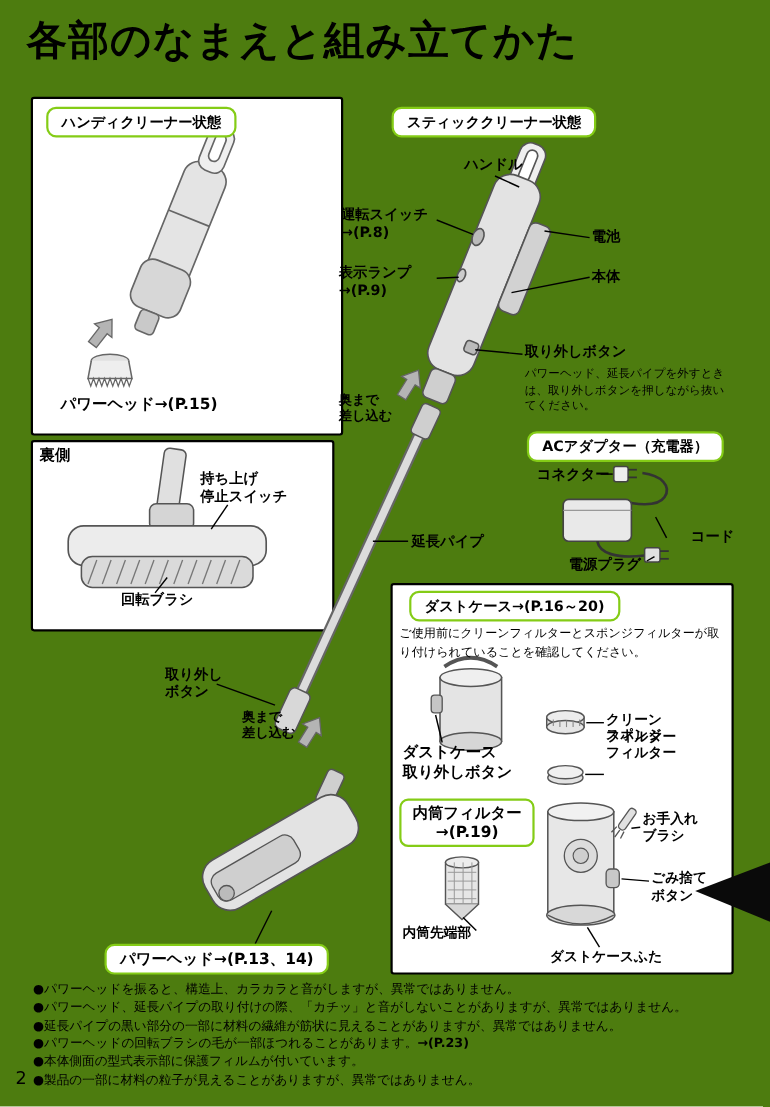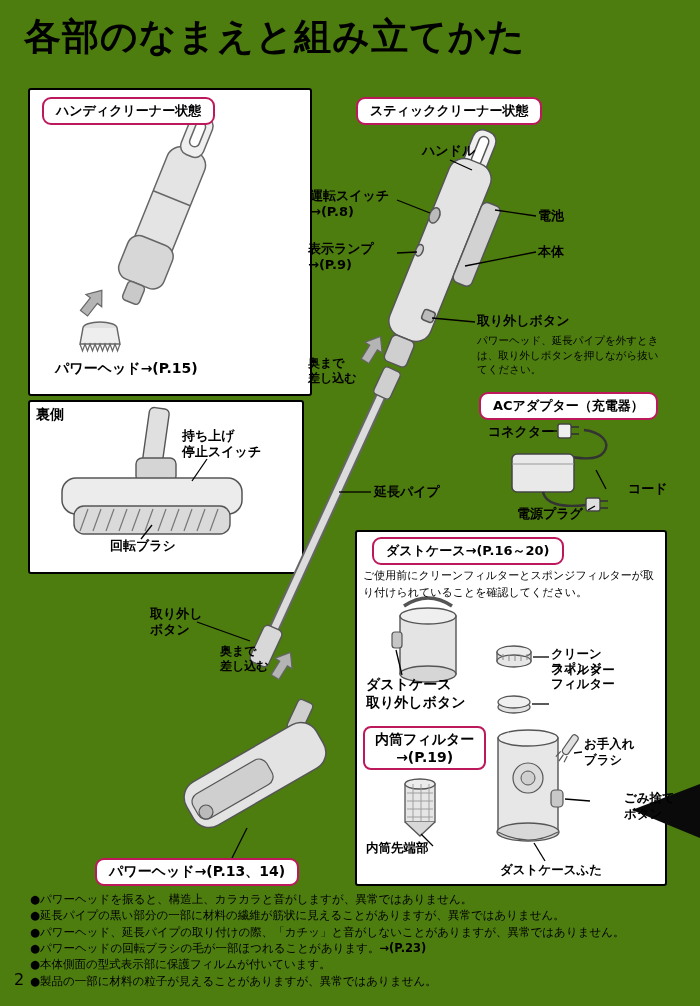--- a/index.html
+++ b/index.html
@@ -1,21 +1,21 @@
 <!DOCTYPE html>
 <html><head>
 <meta charset="utf-8">
 <style>
   html,body{margin:0;padding:0;background:#fff;}
   .sheet{position:relative;width:700px;height:1006px;background:#4d7c0f;overflow:hidden;
          font-family:"DejaVu Sans","Liberation Sans",sans-serif;color:#000;}
   .art{position:absolute;left:0;top:0;z-index:2;pointer-events:none;}
   .frame{position:absolute;border:2px solid #000;border-radius:3px;z-index:1;background:#fff;}
   .lbl{position:absolute;font-size:13px;font-weight:bold;line-height:1.25;white-space:pre-line;z-index:3;}
-  .pill{position:absolute;border:2px solid #be185d;border-radius:9px;background:#fff;font-weight:bold;
+  .pill{position:absolute;border:2px solid #84cc16;border-radius:9px;background:#fff;font-weight:bold;
         font-size:13px;padding:3px 12px;white-space:nowrap;z-index:3;}
   .pill.center{white-space:pre-line;text-align:center;border-radius:8px;padding:3px 10px;font-size:14px;}
   .page-title{position:absolute;left:24px;top:12px;font-size:37px;font-weight:bold;letter-spacing:1px;z-index:3;}
   .smallnote{position:absolute;font-size:10.5px;font-weight:normal;line-height:1.4;z-index:3;}
   .desc{position:absolute;font-size:11px;font-weight:normal;line-height:1.5;z-index:3;}
   .notes{position:absolute;left:30px;top:891px;z-index:3;}
   .note{font-size:11.5px;font-weight:normal;line-height:1.42;white-space:nowrap;}
   .note .b{font-weight:bold;}
   .page-num{position:absolute;left:14px;top:970px;font-size:16px;z-index:3;}
 </style>
@@ -233,28 +233,28 @@
 
   <div class="desc" style="left:363px;top:568px;width:294px;">ご使用前にクリーンフィルターとスポンジフィルターが取り付けられていることを確認してください。</div>
   <div class="lbl" style="left:366px;top:676px;font-size:14px;">ダストケース
 取り外しボタン</div>
   <div class="lbl" style="left:551px;top:646px;font-size:12.5px;">クリーン
 フィルター</div>
   <div class="lbl" style="left:551px;top:660px;font-size:12.5px;">スポンジ
 フィルター</div>
   <div class="lbl" style="left:584px;top:736px;font-size:12.5px;">お手入れ
 ブラシ</div>
-  <div class="lbl" style="left:624px;top:790px;font-size:12.5px;">ごみ捨て
+  <div class="lbl" style="left:592px;top:790px;font-size:12.5px;">ごみ捨て
 ボタン</div>
   <div class="lbl" style="left:366px;top:840px;font-size:12.5px;">内筒先端部</div>
   <div class="lbl" style="left:500px;top:862px;font-size:12.5px;">ダストケースふた</div>
 
   <div class="notes">
     <div class="note">●パワーヘッドを振ると、構造上、カラカラと音がしますが、異常ではありません。</div>
+    <div class="note">●パワーヘッド、延長パイプの取り付けの際、「カチッ」と音がしないことがありますが、異常ではありません。</div>
     <div class="note">●延長パイプの黒い部分の一部に材料の繊維が筋状に見えることがありますが、異常ではありません。</div>
-    <div class="note">●パワーヘッド、延長パイプの取り付けの際、「カチッ」と音がしないことがありますが、異常ではありません。</div>
     <div class="note"><span>●パワーヘッドの回転ブラシの毛が一部ほつれることがあります。</span><span class="b">→(P.23)</span></div>
     <div class="note">●本体側面の型式表示部に保護フィルムが付いています。</div>
     <div class="note">●製品の一部に材料の粒子が見えることがありますが、異常ではありません。</div>
   </div>
 
   <div class="page-num">2</div>
 </div>
 
 </body></html>

